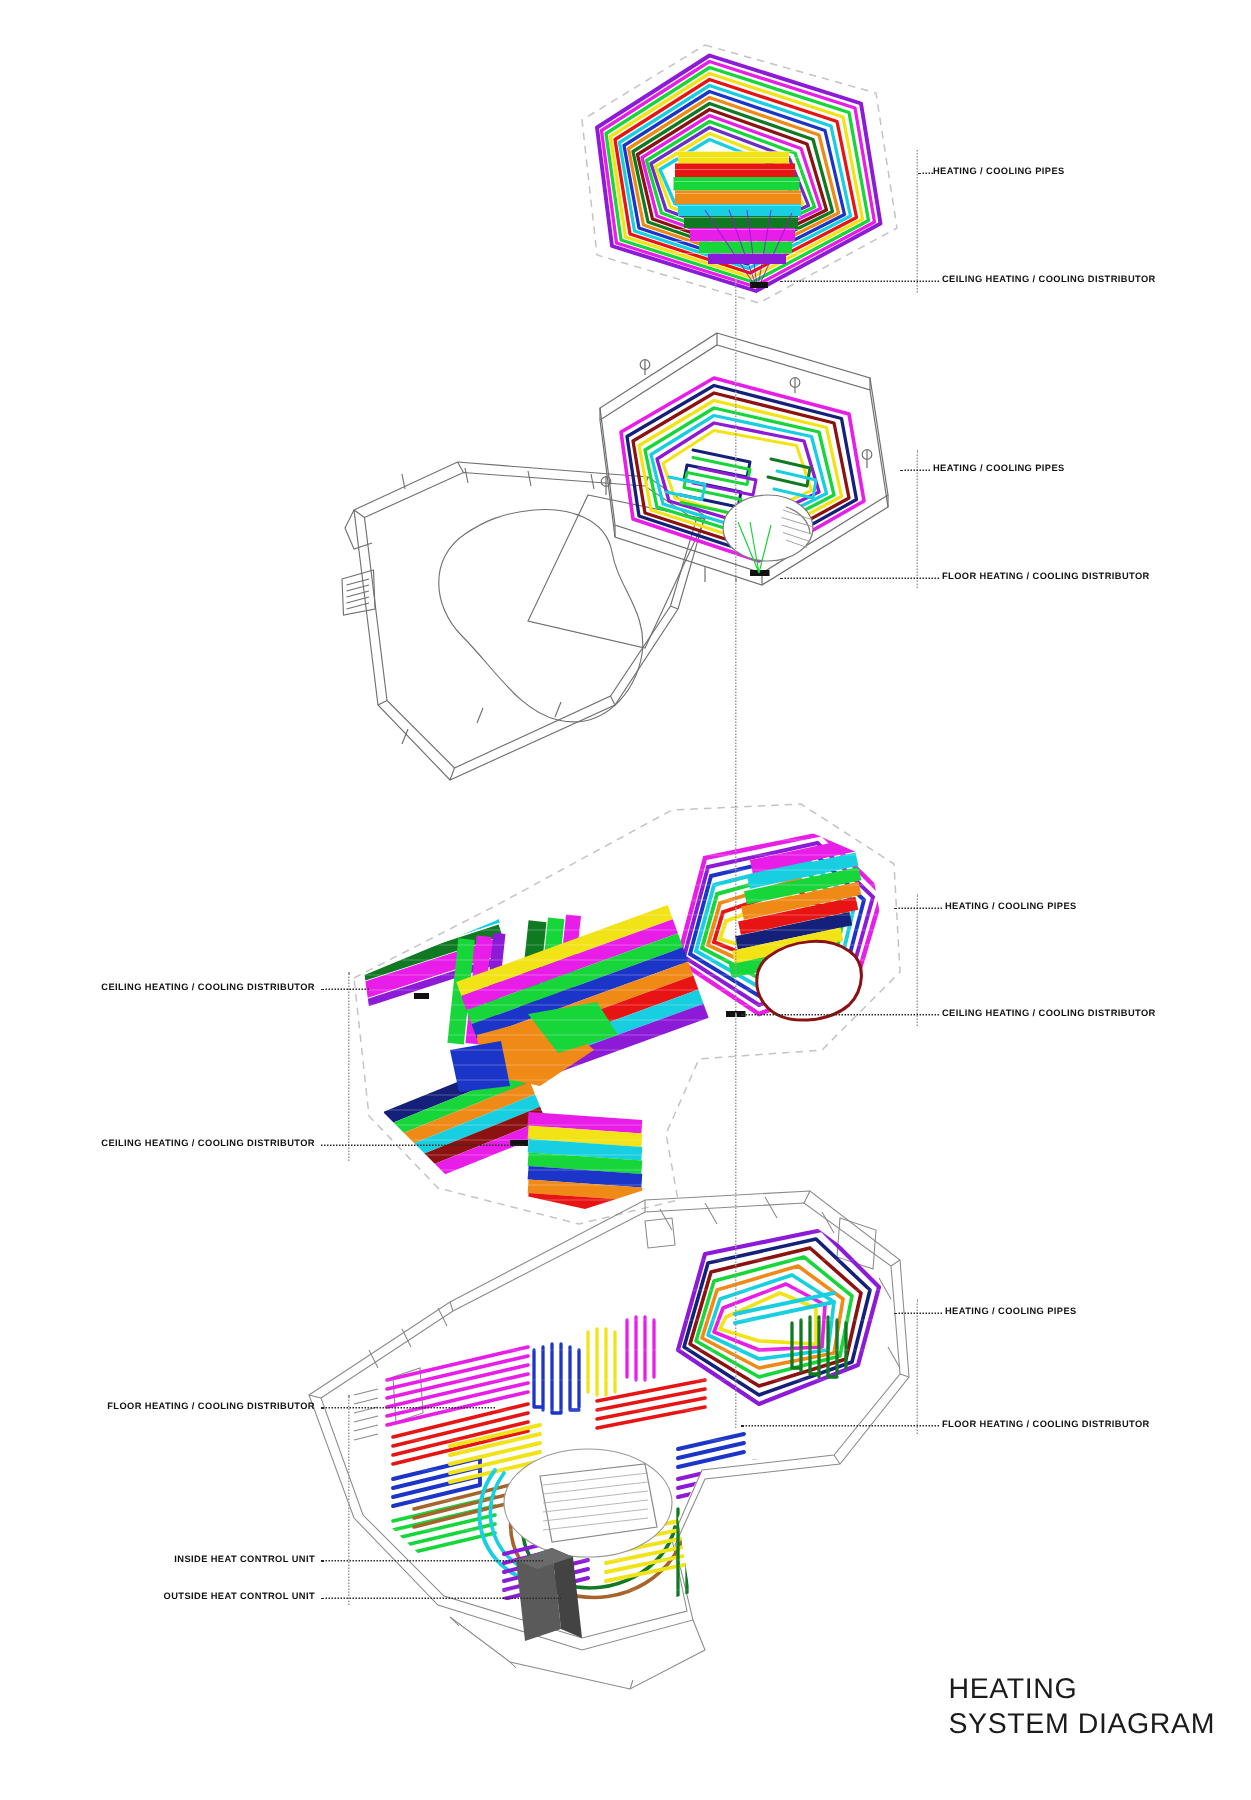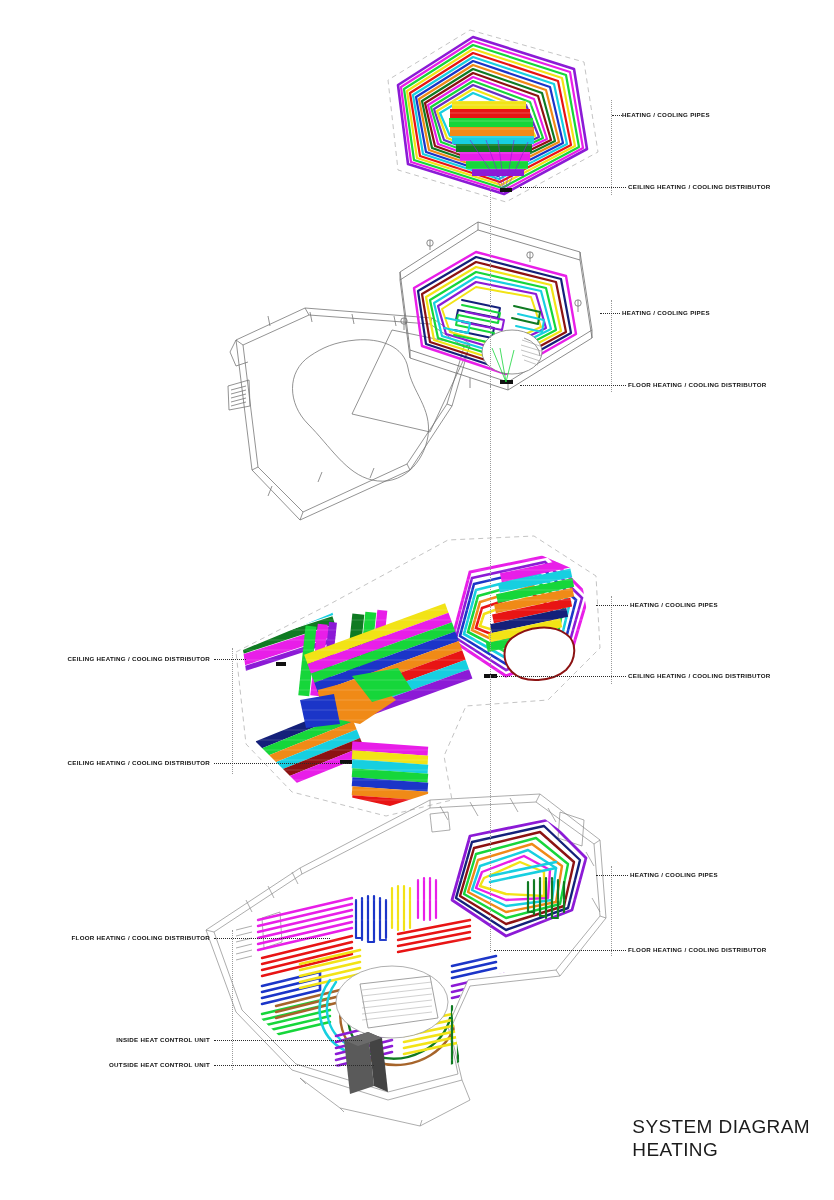--- a/index.html
+++ b/index.html
@@ -397,17 +397,17 @@
   <div class="lbl r" style="left:630px;top:872px;">HEATING / COOLING PIPES</div>
   <div class="lbl r" style="left:628px;top:947px;">FLOOR HEATING / COOLING DISTRIBUTOR</div>
 
   <div class="lbl l" style="right:624px;top:656px;">CEILING HEATING / COOLING  DISTRIBUTOR</div>
   <div class="lbl l" style="right:624px;top:760px;">CEILING HEATING / COOLING  DISTRIBUTOR</div>
   <div class="lbl l" style="right:624px;top:935px;">FLOOR HEATING / COOLING DISTRIBUTOR</div>
   <div class="lbl l" style="right:624px;top:1037px;">INSIDE HEAT CONTROL UNIT</div>
   <div class="lbl l" style="right:624px;top:1062px;">OUTSIDE HEAT CONTROL UNIT</div>
 
   <div id="title">
+    <div>HEATING</div>
     <div>SYSTEM DIAGRAM</div>
-    <div>HEATING</div>
   </div>
 
 </div>
 
 </body></html>

